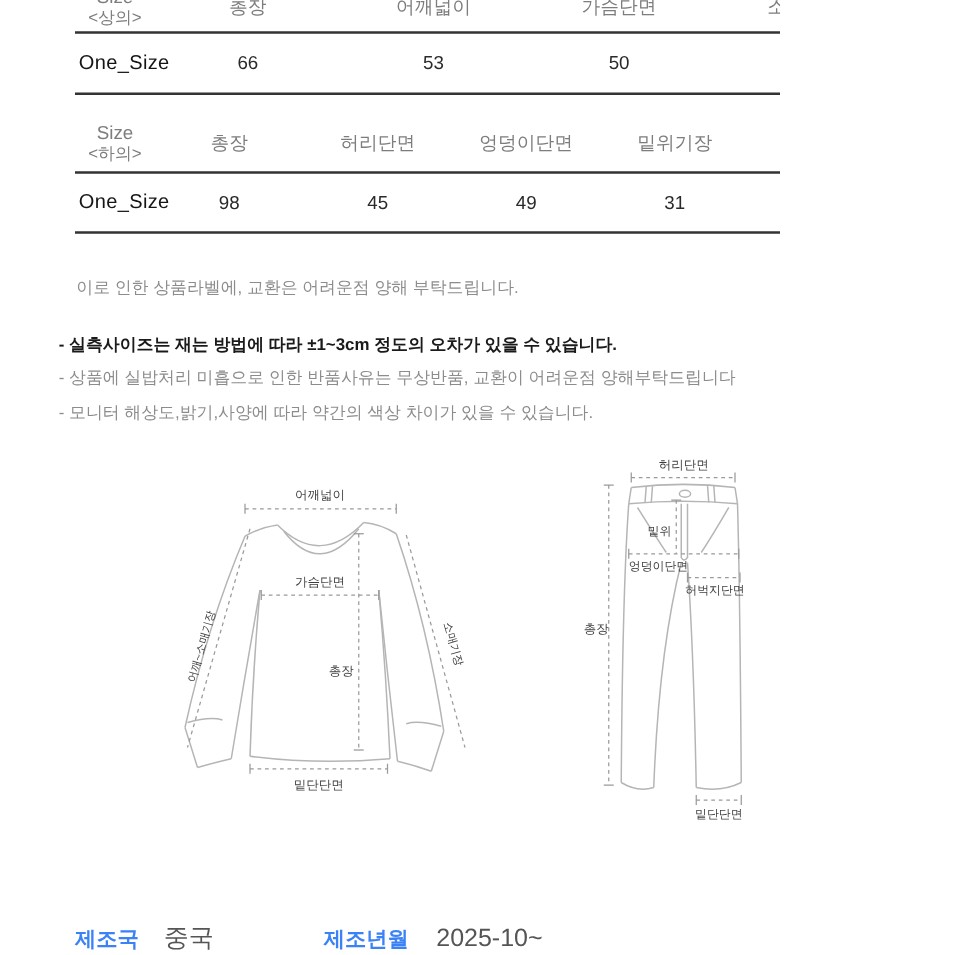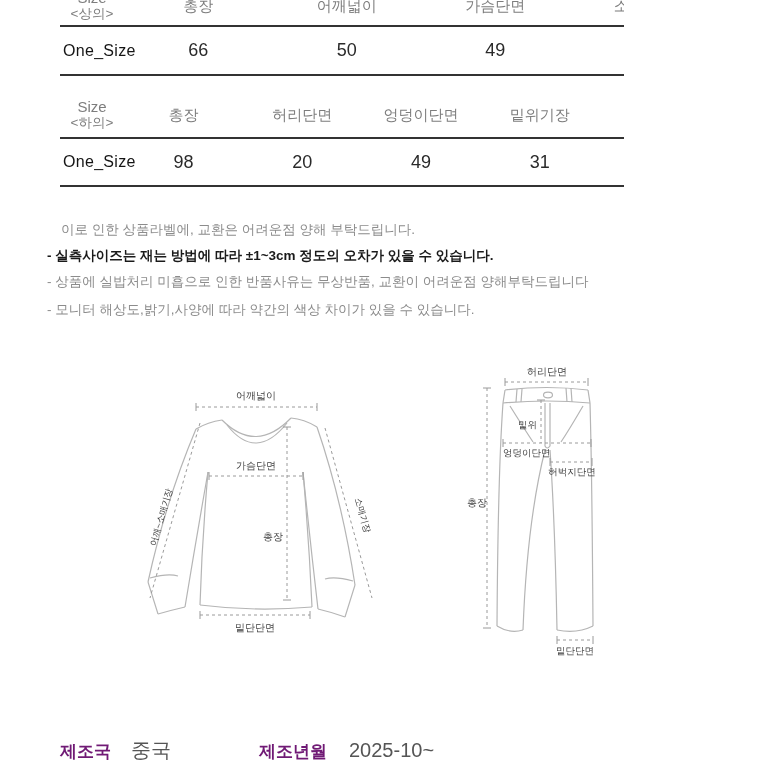--- a/index.html
+++ b/index.html
@@ -8,42 +8,42 @@
     font-family:"Liberation Sans","DejaVu Sans",sans-serif;color:#222;
   }
   
   .size-table{position:absolute;left:60px;width:658px;}
   .trow{display:grid;align-items:center;border-bottom:2px solid #333333;}
   .cols4{grid-template-columns:64px repeat(4,1fr);}
   .cols5{grid-template-columns:64px repeat(5,1fr);}
   .hrow{color:#7d7d7d;font-size:15px;}
   .hrow .cell{text-align:center;line-height:1.15;}
   .size-cell .sub{font-size:13.5px;}
-  .drow .cell{text-align:center;font-size:18px;color:#2a2a2a;}
+  .drow .cell{text-align:center;font-size:15px;color:#2a2a2a;}
   .drow .row-label{text-align:left;white-space:nowrap;font-size:16px;color:#151515;padding-left:3px;letter-spacing:.3px;}
   .t-top{top:-14px;}
   .t-top .hrow{height:39px;}
   .t-top .drow{height:47px;}
   .t-bottom{top:92px;}
   .t-bottom .hrow{height:45px;}
   .t-bottom .drow{height:46px;}
   
   .notes{position:absolute;left:47px;top:217px;width:700px;font-size:13.5px;color:#8c8c8c;}
   .note{height:25px;line-height:25px;white-space:nowrap;}
   .note.indent{padding-left:14px;}
-  .note.bold{font-weight:bold;color:#1a1a1a;height:27px;line-height:27px;}
+  .note.bold{font-weight:bold;color:#1a1a1a;height:27px;line-height:27px;margin-top:20px;}
   .note.gap-top{margin-top:3px;}
   
   .diagram{position:absolute;}
   .shirt-svg{left:138px;top:370px;}
   .pants-svg{left:465px;top:362px;}
   svg text{font-family:"Liberation Sans","DejaVu Sans",sans-serif;fill:#3f3f3f;}
   
   .footer{position:absolute;left:60px;top:725px;display:flex;align-items:baseline;font-size:17px;}
-  .footer .flabel{font-weight:bold;color:#701a75;margin-top:15px;}
+  .footer .flabel{font-weight:bold;color:#3b82f6;margin-top:15px;}
   .footer .fvalue{color:#555;font-size:20px;}
   .footer .sp1{width:20px;}
   .footer .sp2{width:88px;}
   .footer .sp3{width:22px;}
 </style>
 </head>
 <body>
 
 <div class="page">
 
@@ -54,41 +54,42 @@
         <div class="sub">&lt;상의&gt;</div>
       </div>
       <div class="cell">총장</div>
       <div class="cell">어깨넓이</div>
       <div class="cell">가슴단면</div>
       <div class="cell">소매기장</div>
     </div>
     <div class="trow drow cols4">
       <div class="cell row-label">One_Size</div>
       <div class="cell">66</div>
+      <div class="cell">53</div>
       <div class="cell">50</div>
       <div class="cell">49</div>
     </div>
   </div>
 
   <div class="size-table t-bottom">
     <div class="trow hrow cols5">
       <div class="cell size-cell">
         <div>Size</div>
         <div class="sub">&lt;하의&gt;</div>
       </div>
       <div class="cell">총장</div>
       <div class="cell">허리단면</div>
       <div class="cell">엉덩이단면</div>
       <div class="cell">밑위기장</div>
       <div class="cell">밑단단면</div>
     </div>
     <div class="trow drow cols5">
       <div class="cell row-label">One_Size</div>
       <div class="cell">98</div>
-      <div class="cell">20</div>
+      <div class="cell">45</div>
       <div class="cell">49</div>
       <div class="cell">31</div>
       <div class="cell">33</div>
     </div>
   </div>
 
   <div class="notes">
     <div class="note indent">이로 인한 상품라벨에, 교환은 어려운점 양해 부탁드립니다.</div>
     <div class="note bold">- 실측사이즈는 재는 방법에 따라  ±1~3cm 정도의 오차가 있을 수 있습니다.</div>
     <div class="note">- 상품에 실밥처리 미흡으로 인한 반품사유는 무상반품, 교환이 어려운점 양해부탁드립니다</div>

